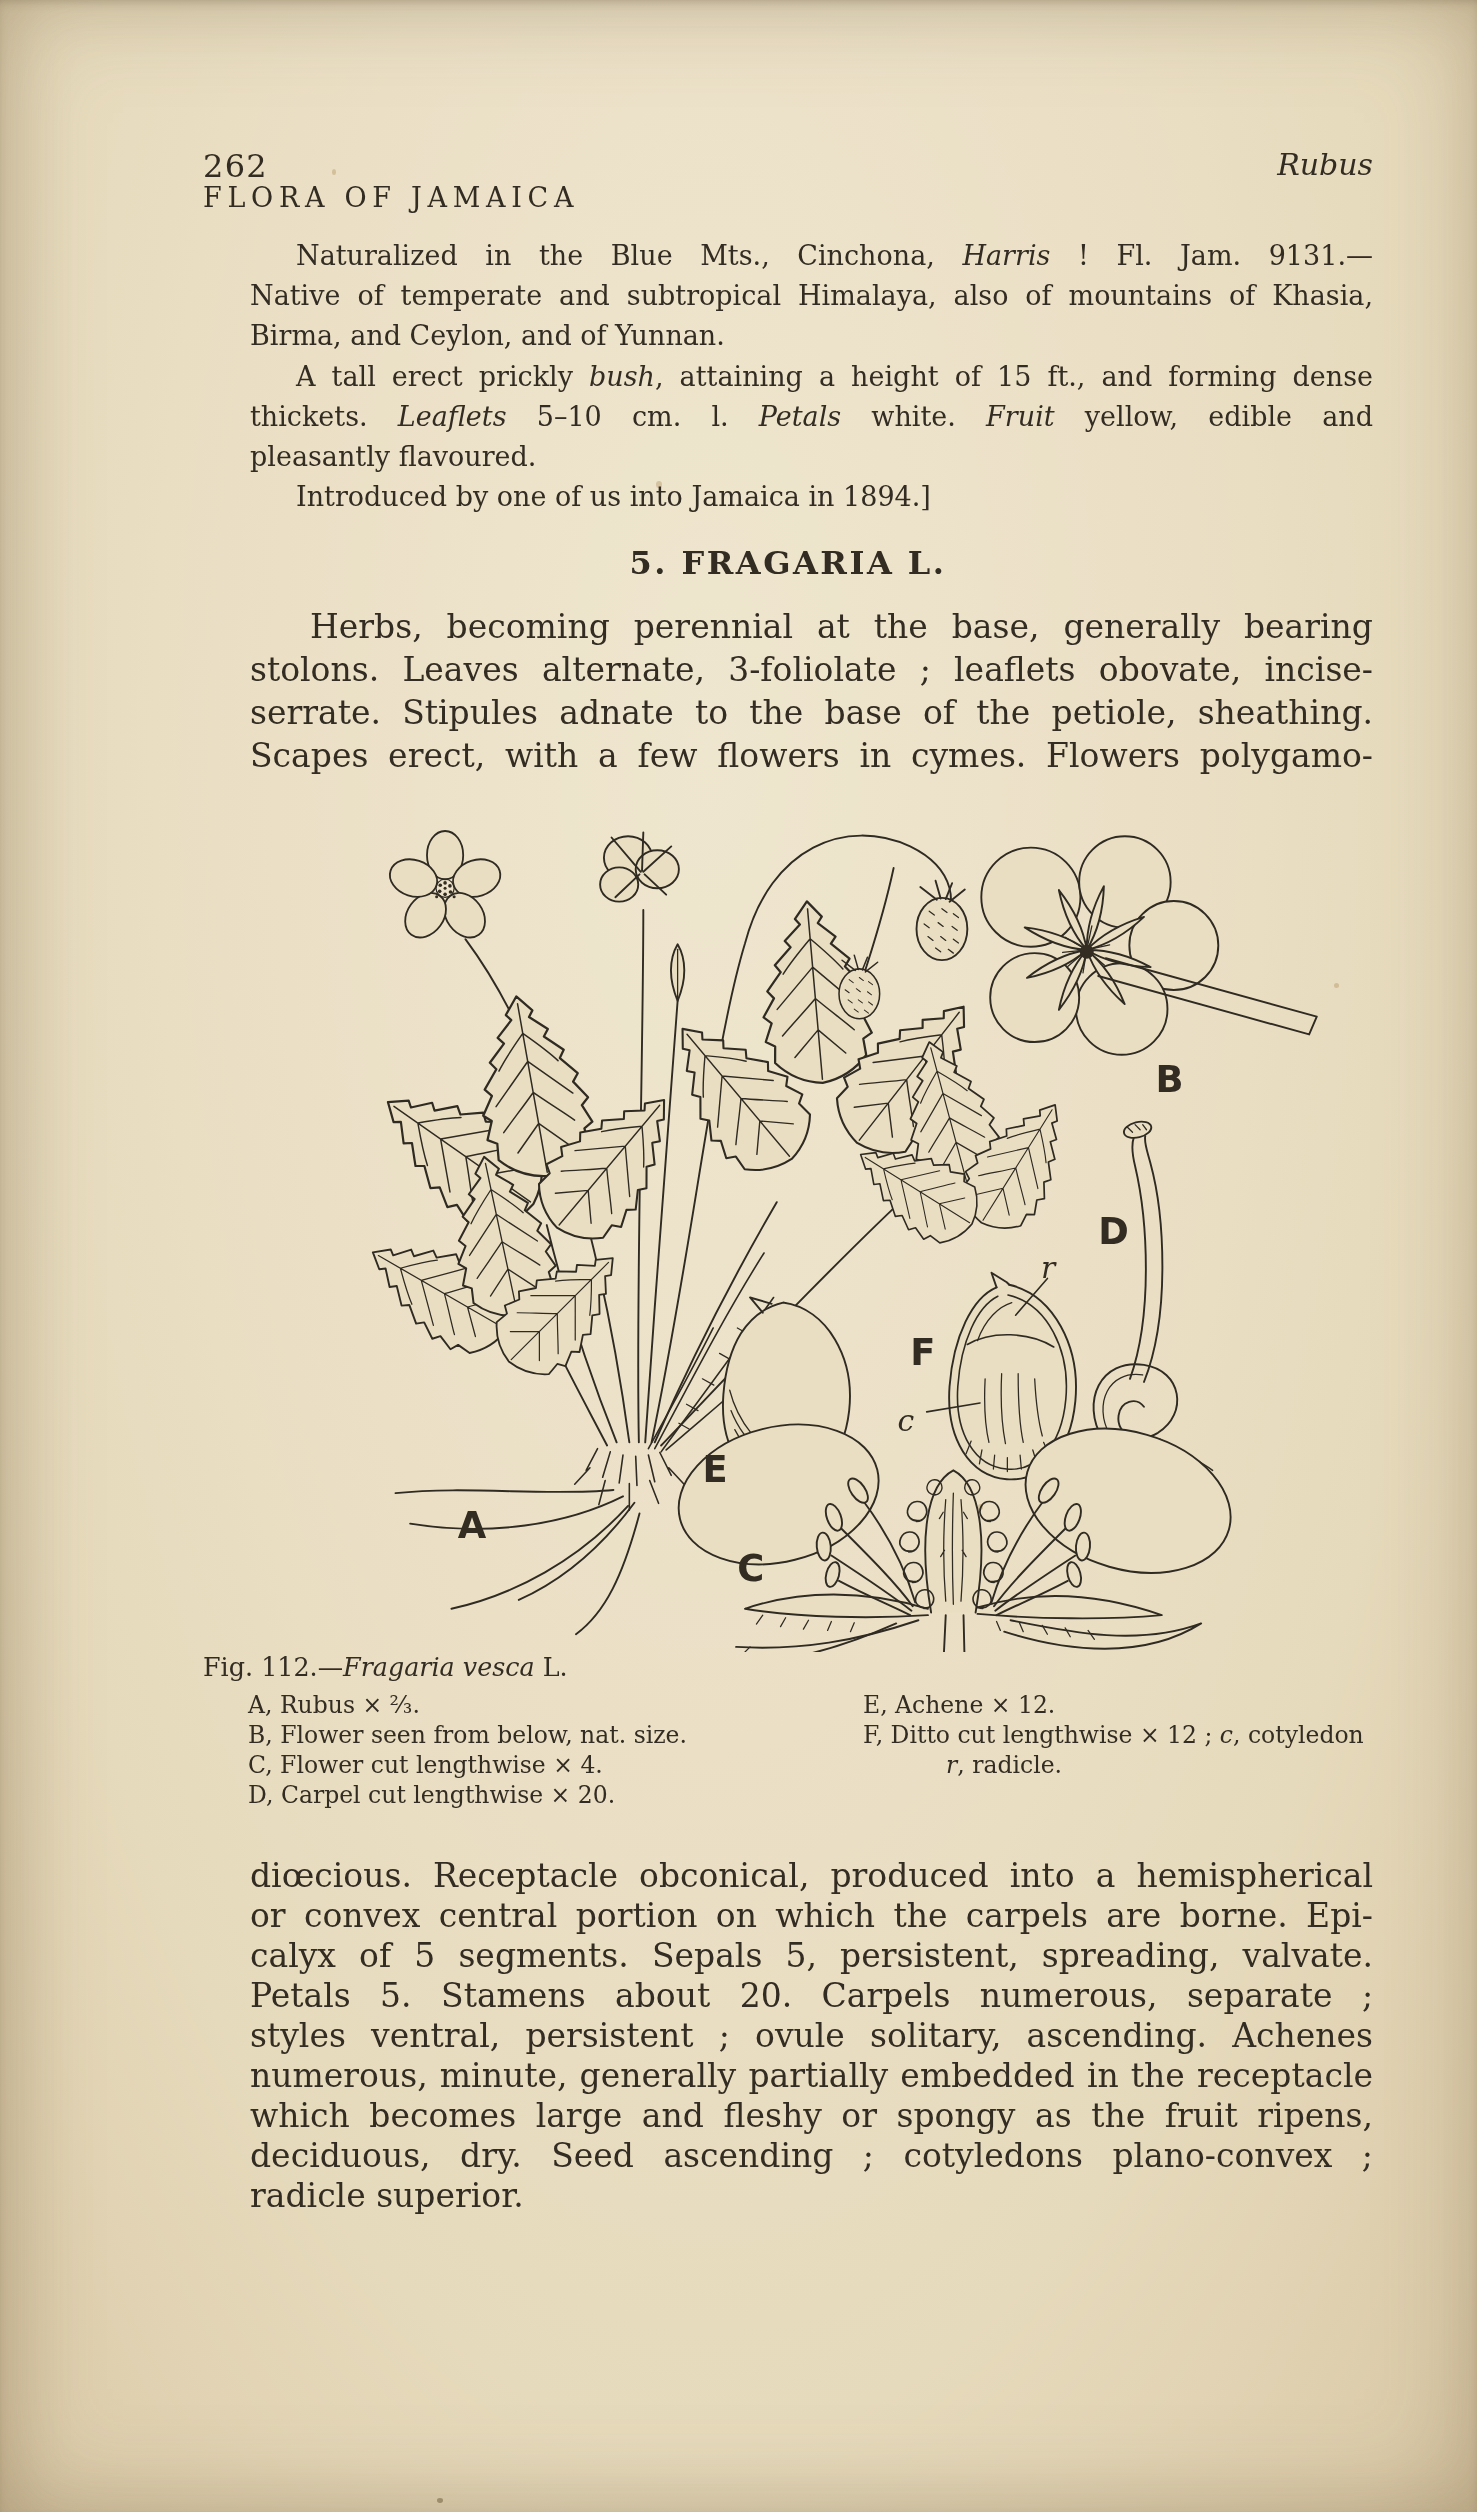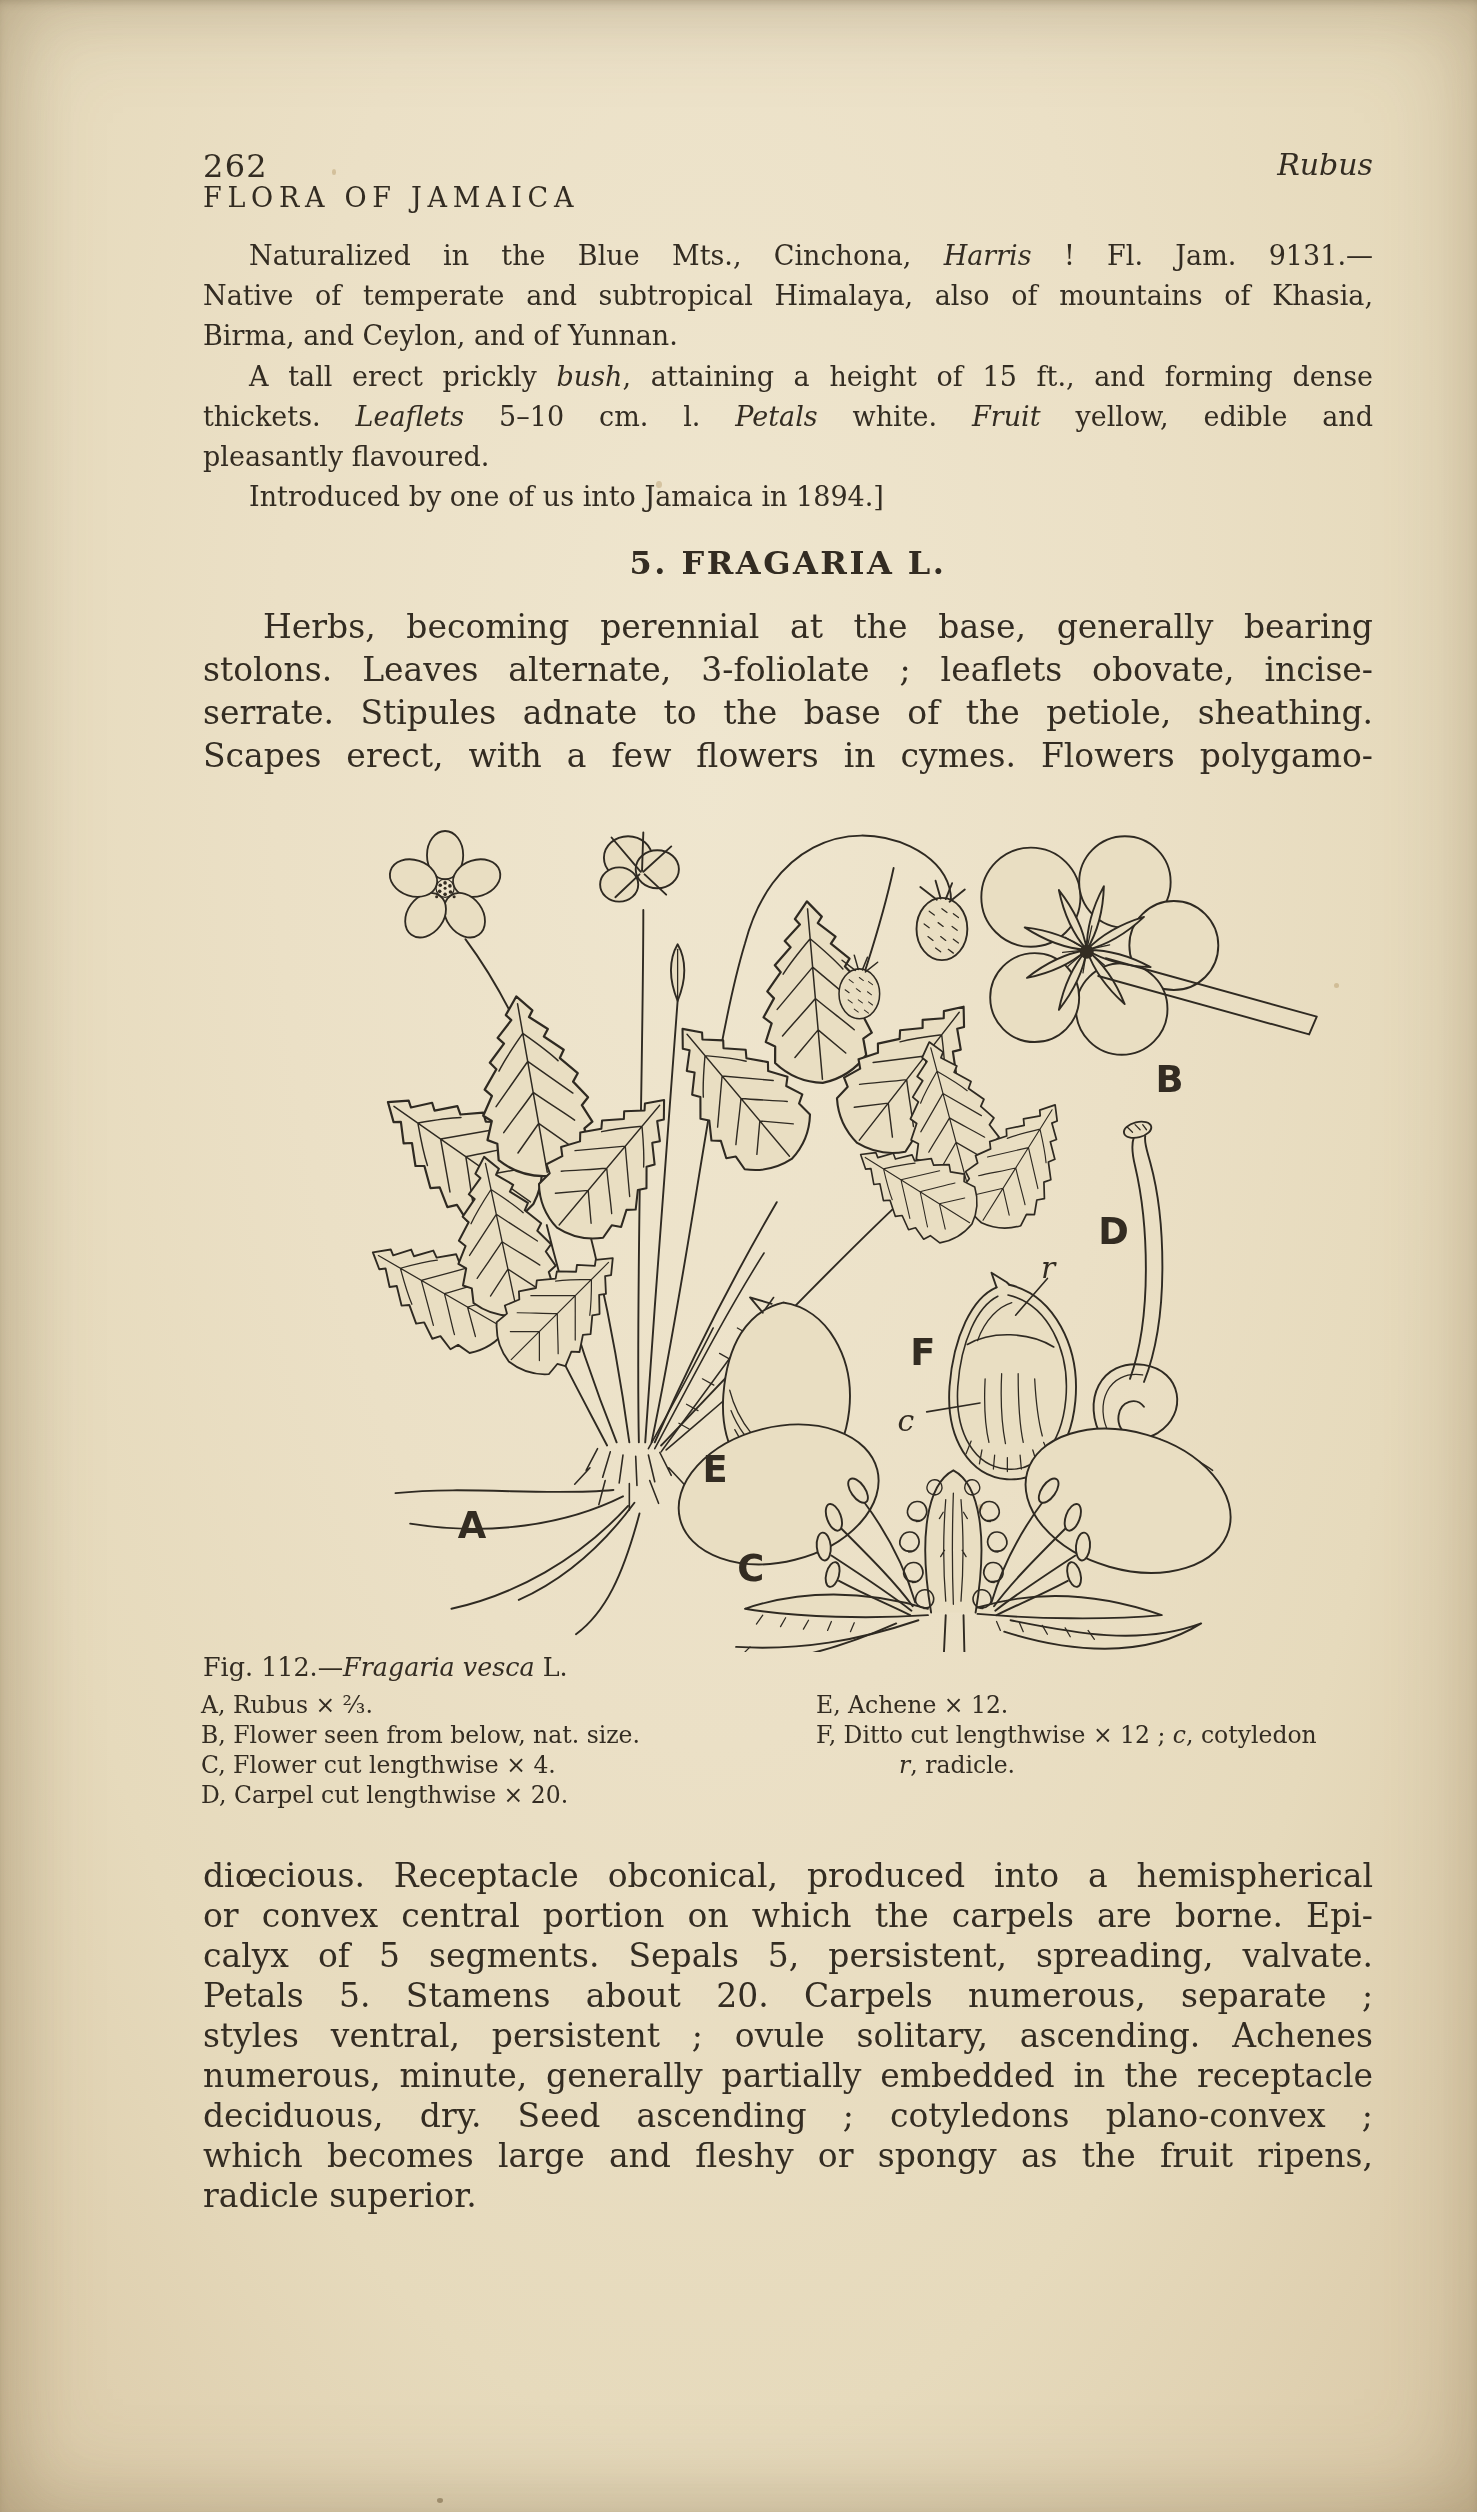--- a/index.html
+++ b/index.html
@@ -11,21 +11,21 @@
     box-shadow:inset 0 0 102px rgba(115,92,58,.28), inset 19px 0 57px rgba(115,92,58,.14), inset 0 5.1px 11.4px -5.1px rgba(70,58,35,.35);}
   .speck{position:absolute;border-radius:50%;background:rgba(150,110,45,.28);}
   .header{position:absolute;left:203px;top:147px;width:1170px;height:41px;font-size:29px;}
   .pgnum{position:absolute;left:0;top:0;font-size:32px;letter-spacing:1.3px;}
   .runtitle{position:absolute;left:0;right:0;text-align:left;top:2.5px;font-size:27px;letter-spacing:5.7px;margin-top:32px;}
   .runhead{position:absolute;right:0;top:0;font-style:italic;font-size:30px;}
   .para{position:absolute;left:203px;width:1170px;}
   .p123{font-size:27px;line-height:40px;}
   .p45{font-size:33px;line-height:40px;}
   .p4{line-height:43px;}
-  .line{white-space:normal;text-align:left;}
+  .line{white-space:normal;text-align:left;margin-left:47px;}
   .line.just{text-align:justify;text-align-last:justify;}
   .line.ind{text-indent:46px;}
   .p4 .line.ind{text-indent:60px;}
   .genus-heading{position:absolute;left:203px;width:1170px;top:544px;text-align:center;
     font-size:32px;font-weight:bold;letter-spacing:2.5px;}
   .figure{position:absolute;left:356px;top:807px;width:966px;height:845px;}
   .caption{position:absolute;left:203px;width:1170px;top:1652px;font-size:25.4px;}
   .legend{position:absolute;top:1690px;font-size:23.5px;line-height:30px;}
   .legend .line.ind{text-indent:83px;}
   .legend-left{left:201px;width:604px;}
@@ -287,19 +287,19 @@
       <div class="line ind"><i>r</i>, radicle.</div>
     </div>
 
   <div class="para p45" style="top:1856px;">
       <div class="line just">diœcious. Receptacle obconical, produced into a hemispherical</div>
       <div class="line just">or convex central portion on which the carpels are borne. Epi-</div>
       <div class="line just">calyx of 5 segments. Sepals 5, persistent, spreading, valvate.</div>
       <div class="line just">Petals 5. Stamens about 20. Carpels numerous, separate ;</div>
       <div class="line just">styles ventral, persistent ; ovule solitary, ascending. Achenes</div>
       <div class="line just">numerous, minute, generally partially embedded in the receptacle</div>
+      <div class="line just">which becomes large and fleshy or spongy as the fruit ripens,</div>
       <div class="line just">deciduous, dry. Seed ascending ; cotyledons plano-convex ;</div>
-      <div class="line just">which becomes large and fleshy or spongy as the fruit ripens,</div>
       <div class="line">radicle superior.</div>
     </div>
 
 </div>
 
 
 </body></html>

